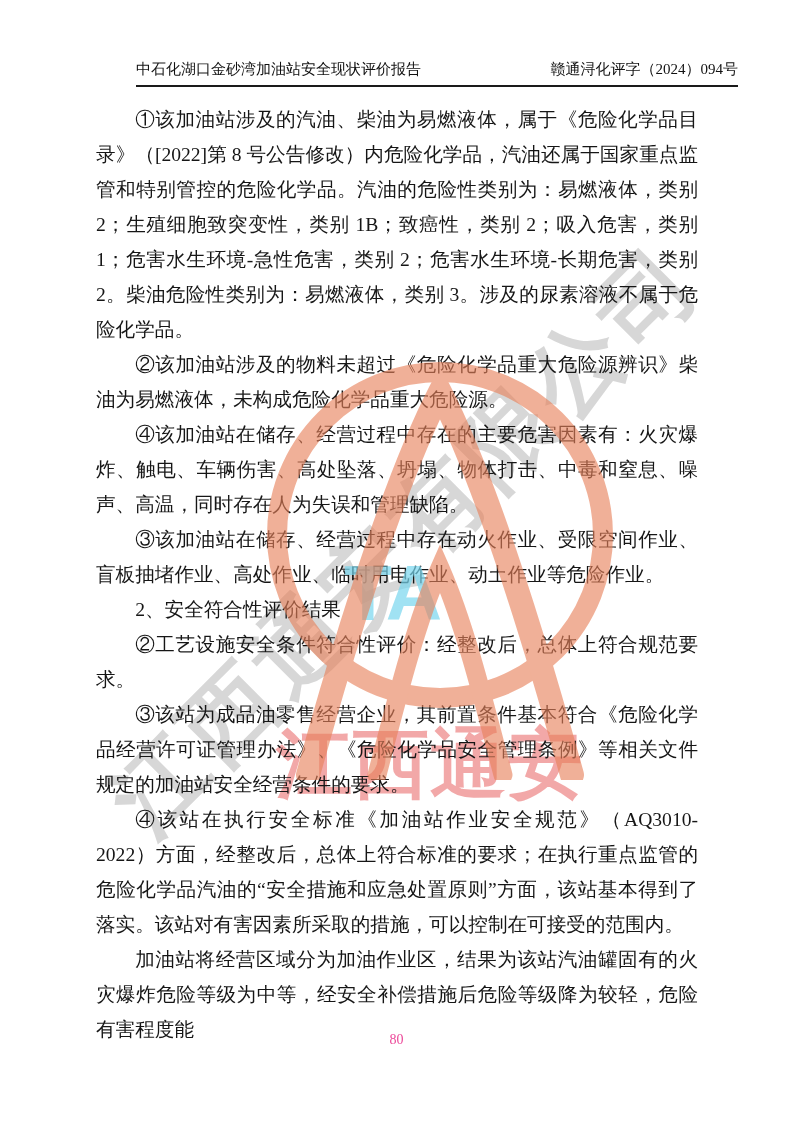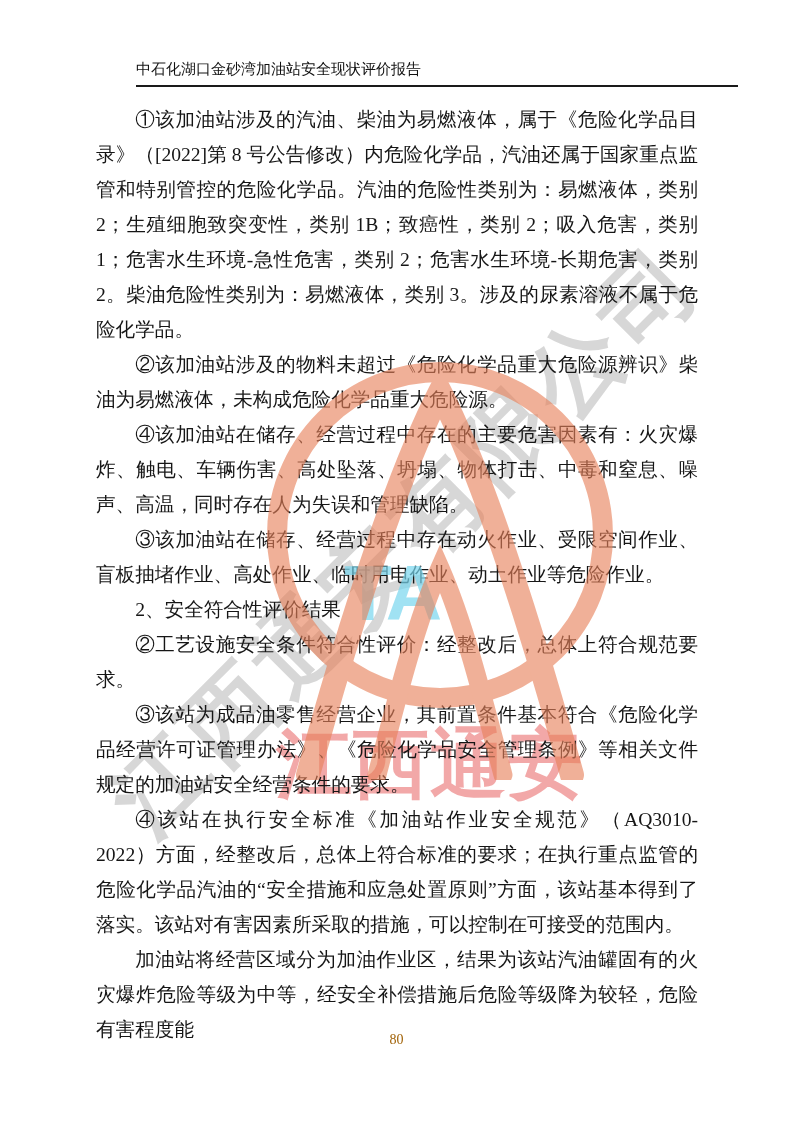--- a/index.html
+++ b/index.html
@@ -37,21 +37,21 @@
     color:#161616;
   }
   .content p { margin:0; text-indent:2em; }
 
   
   .footer {
     position:absolute;
     top:1032px; left:0; width:100%;
     text-align:center;
     font-size:14px;
-    color:#a16207;
+    color:#ec4899;
     z-index:2;
   }
 
   
   .wm { pointer-events:none; }
   .wm-diagonal {
     position:absolute; left:405px; top:540px;
     transform:translate(-50%,-50%) rotate(-45deg);
     font-family:"Liberation Sans","DejaVu Sans",sans-serif;
     font-weight:bold;
@@ -85,20 +85,21 @@
 <body>
 
 <div class="page">
 
   <div class="wm wm-diagonal">江西通安有限公司</div>
 
   <div class="wm wm-brand">江西通安</div>
 
   <div class="header">
     <span>中石化湖口金砂湾加油站安全现状评价报告</span>
+    <span>赣通浔化评字（2024）094号</span>
   </div>
 
   <div class="content">
     <p>①该加油站涉及的汽油、柴油为易燃液体，属于《危险化学品目录》（[2022]第 8 号公告修改）内危险化学品，汽油还属于国家重点监管和特别管控的危险化学品。汽油的危险性类别为：易燃液体，类别 2；生殖细胞致突变性，类别 1B；致癌性，类别 2；吸入危害，类别 1；危害水生环境-急性危害，类别 2；危害水生环境-长期危害，类别 2。柴油危险性类别为：易燃液体，类别 3。涉及的尿素溶液不属于危险化学品。</p>
     <p>②该加油站涉及的物料未超过《危险化学品重大危险源辨识》柴油为易燃液体，未构成危险化学品重大危险源。</p>
     <p>④该加油站在储存、经营过程中存在的主要危害因素有：火灾爆炸、触电、车辆伤害、高处坠落、坍塌、物体打击、中毒和窒息、噪声、高温，同时存在人为失误和管理缺陷。</p>
     <p>③该加油站在储存、经营过程中存在动火作业、受限空间作业、盲板抽堵作业、高处作业、临时用电作业、动土作业等危险作业。</p>
     <p>2、安全符合性评价结果</p>
     <p>②工艺设施安全条件符合性评价：经整改后，总体上符合规范要求。</p>
     <p>③该站为成品油零售经营企业，其前置条件基本符合《危险化学品经营许可证管理办法》、《危险化学品安全管理条例》等相关文件规定的加油站安全经营条件的要求。</p>

